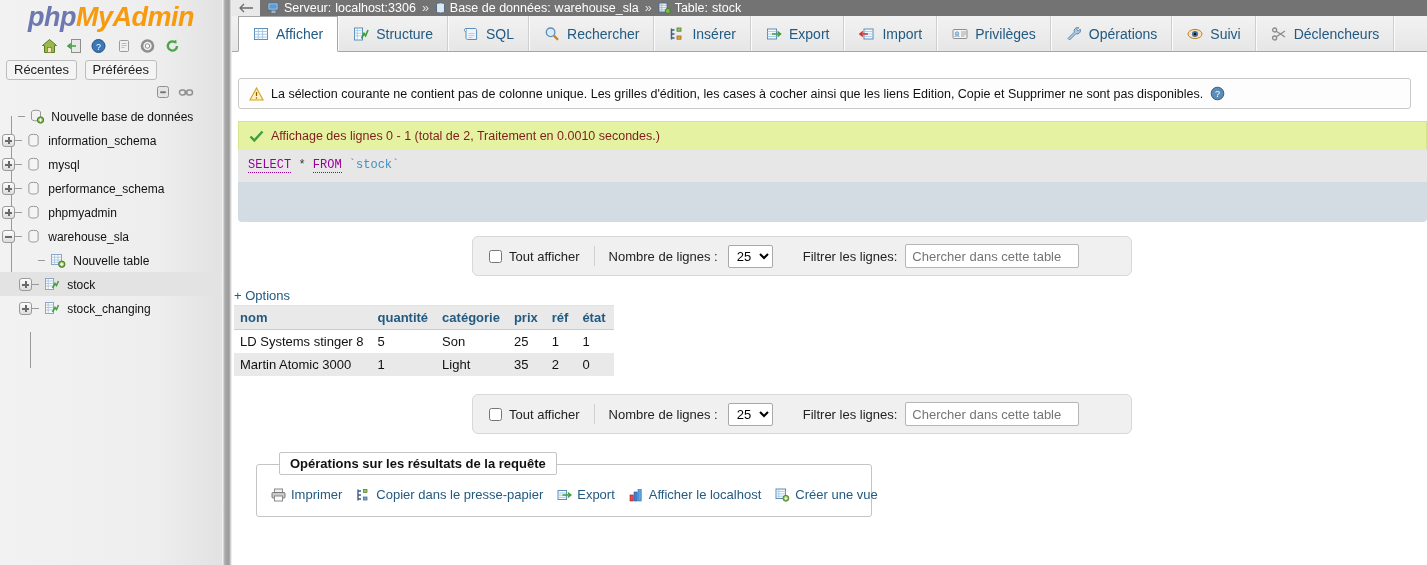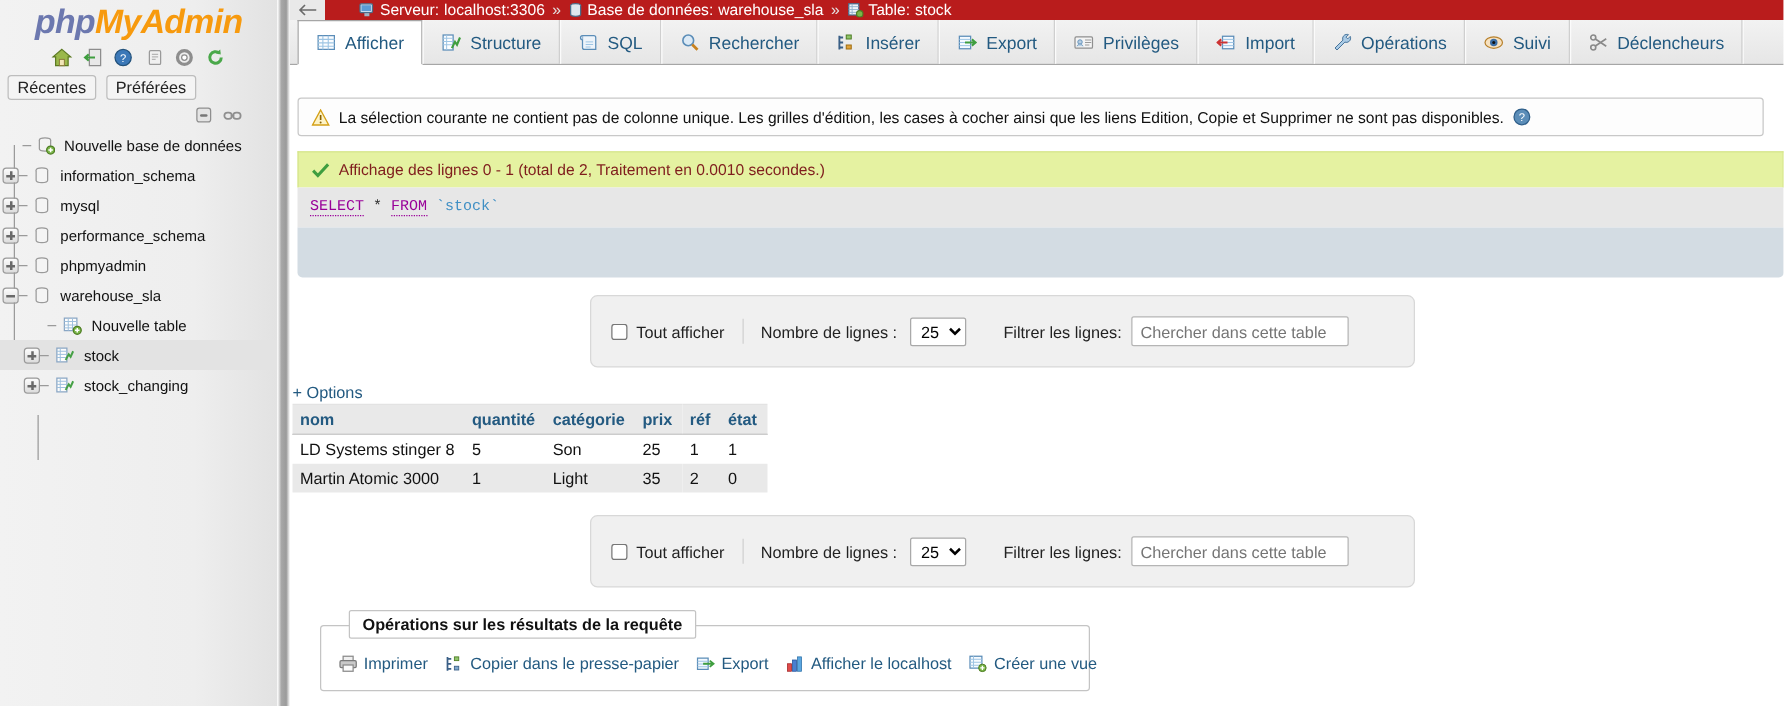--- a/index.html
+++ b/index.html
@@ -99,27 +99,27 @@
   .icon-tbl {
     display: inline-block; width: 16px; height: 15px; vertical-align: middle;
     margin: 0 4px 0 1px;
   }
 
   
   #main { position: absolute; left: 232px; top: 0; width: 1195px; height: 565px; background: #fff; overflow: hidden; }
 
   #breadcrumb {
     height: 16px;
-    background: #b91c1c;
+    background: #737373;
     color: #fff;
     font-size: 12.5px;
     line-height: 16px;
     white-space: nowrap;
     position: relative;
-    display: flex; align-items: center; gap: 20px;
+    display: flex; align-items: center;
   }
   #backbtn {
     width: 28px; height: 16px;
     background: #e9e9e9;
     display: flex; align-items: center; justify-content: center;
     flex: 0 0 28px;
   }
   #breadcrumb .bctext { margin-left: 7px; display: flex; align-items: center; gap: 4px; }
   #breadcrumb .sep { color: #e4e4e4; margin: 0 2px; }
   #breadcrumb .bcpart { display: inline-flex; align-items: center; gap: 4px; }
@@ -192,21 +192,21 @@
   .qbar {
     margin-left: 6px;
     height: 40px;
     background: #d3dce3;
     border-radius: 0 0 4px 4px;
   }
 
   .filterbar {
     margin: 14px 0 0 240px;
     width: 660px;
-    height: 58px;
+    height: 40px;
     background: #f0f0f0;
     border: 1px solid #d8d8d8;
     border-radius: 6px;
     display: flex; align-items: center;
     padding: 16px 12px;
     font-size: 13px;
     color: #222;
     position: relative;
   }
   .filterbar.b2 { margin-top: 18px; }
@@ -570,38 +570,38 @@
             <path d="M1.5 5.5h9M1.5 8h9M1.5 10.5h9" stroke="#9ec5e4" stroke-width="0.8"></path>
             <path d="M6 8h8M11.5 5.5 L14.5 8 L11.5 10.5" stroke="#3f9e3f" stroke-width="1.6" fill="none"></path>
           </svg>
         </span>
         <span>Export</span>
       </div>
 
       <div class="tab">
         <span>
           <svg width="16" height="16" viewBox="0 0 16 16">
+            <rect x="5" y="3" width="9" height="10" fill="#f5faff" stroke="#5b8db8"></rect>
+            <path d="M5 5.5h9M5 8h9M5 10.5h9" stroke="#9ec5e4" stroke-width="0.8"></path>
+            <path d="M9 8H1M4 5.5 L1 8 L4 10.5" stroke="#cc3333" stroke-width="1.6" fill="none"></path>
+          </svg>
+        </span>
+        <span>Import</span>
+      </div>
+
+      <div class="tab">
+        <span>
+          <svg width="16" height="16" viewBox="0 0 16 16">
             <rect x="1" y="3.5" width="14" height="9" rx="1" fill="#f4f4f4" stroke="#8f8f8f"></rect>
             <circle cx="5" cy="7.6" r="1.8" fill="#b9cfe2" stroke="#5b8db8" stroke-width="0.7"></circle>
             <path d="M2.6 11c.5-1.3 1.4-1.8 2.4-1.8s1.9.5 2.4 1.8" fill="#b9cfe2" stroke="#5b8db8" stroke-width="0.6"></path>
             <path d="M9 6h5M9 8h5M9 10h3.5" stroke="#9a9a9a" stroke-width="0.9"></path>
           </svg>
         </span>
         <span>Privilèges</span>
-      </div>
-
-      <div class="tab">
-        <span>
-          <svg width="16" height="16" viewBox="0 0 16 16">
-            <rect x="5" y="3" width="9" height="10" fill="#f5faff" stroke="#5b8db8"></rect>
-            <path d="M5 5.5h9M5 8h9M5 10.5h9" stroke="#9ec5e4" stroke-width="0.8"></path>
-            <path d="M9 8H1M4 5.5 L1 8 L4 10.5" stroke="#cc3333" stroke-width="1.6" fill="none"></path>
-          </svg>
-        </span>
-        <span>Import</span>
       </div>
 
       <div class="tab">
         <span>
           <svg width="16" height="16" viewBox="0 0 16 16">
             <path d="M11.5 1.5a3.4 3.4 0 0 0-3.2 4.6L2 12.4l1.6 1.6 6.3-6.3a3.4 3.4 0 0 0 4.6-3.2c0-.5-.1-1-.3-1.4l-2 2-1.4-1.4 2-2c-.4-.2-.8-.2-1.3-.2z" fill="#aacbe6" stroke="#47749b" stroke-width="0.8"></path>
           </svg>
         </span>
         <span>Opérations</span>
       </div>

